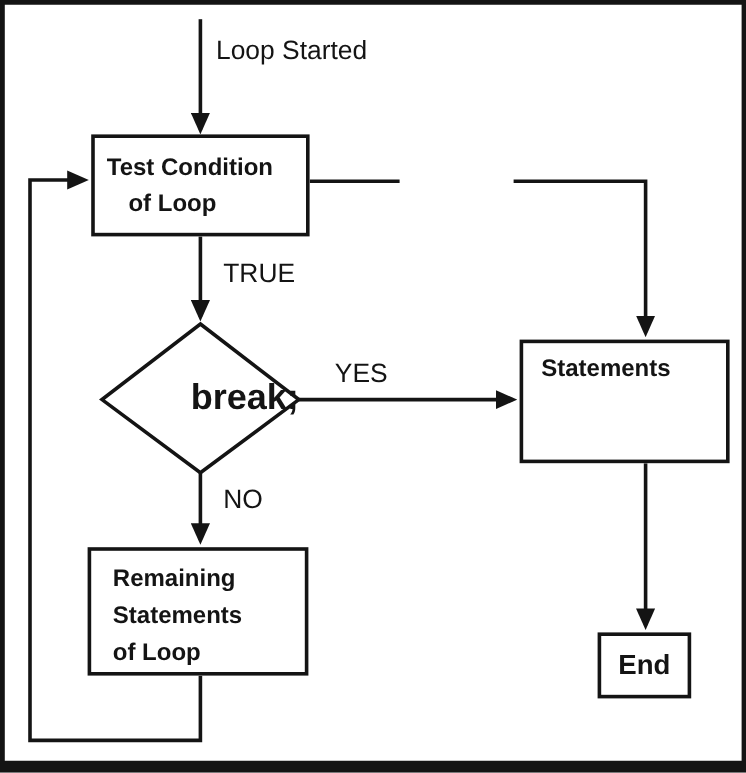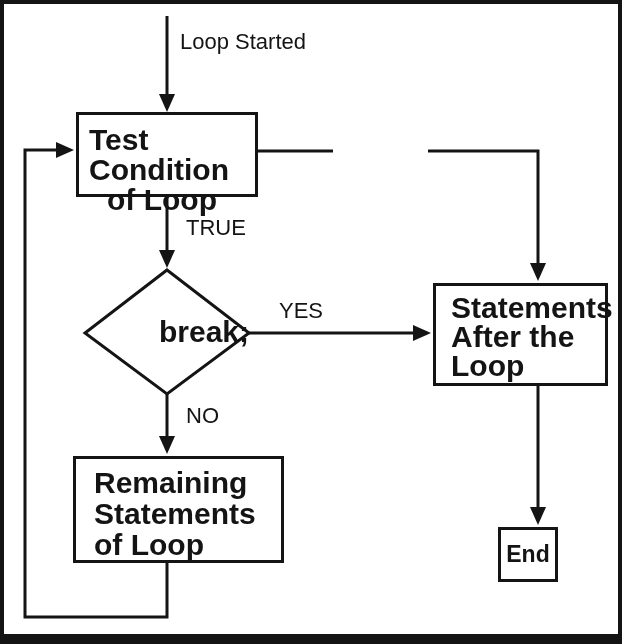--- a/index.html
+++ b/index.html
@@ -10,28 +10,28 @@
     background:var(--bg); overflow:hidden; color:var(--ink);
   }
   .frame {
     position:absolute; inset:0; pointer-events:none;
     border:solid var(--ink); border-width:4px 4px 10px 4px;
   }
   svg.wires { position:absolute; left:0; top:0; }
   .node {
     position:absolute; background:var(--bg);
     border:3px solid var(--ink);
-    font-weight:700; font-size:30px; color:var(--ink);
+    font-weight:700; font-size:20px; color:var(--ink);
   }
   .node span { display:block; }
   #node-test { left:76px; top:112px; width:182px; height:85px; padding:10px 0 0 10px; line-height:30px; }
   #node-test span.ind { margin-left:18px; }
-  #node-remaining { left:73px; top:456px; width:211px; height:107px; padding:8px 0 0 18px; line-height:31px; }
+  #node-remaining { left:73px; top:456px; width:184px; height:107px; padding:8px 0 0 18px; line-height:31px; }
   #node-statements { left:433px; top:283px; width:175px; height:103px; padding:7px 0 0 15px; line-height:29px; }
-  #node-end { left:498px; top:527px; width:60px; height:55px; display:flex; align-items:center; justify-content:center; font-size:23px; }
+  #node-end { left:498px; top:527px; width:78px; height:55px; display:flex; align-items:center; justify-content:center; font-size:23px; }
   .diamond-label {
     position:absolute; left:85px; top:315px; width:164px;
     text-align:right; font-size:30px; font-weight:700; color:var(--ink);
   }
   .flow-lbl {
     position:absolute; font-size:22px; font-weight:400; color:var(--ink);
     line-height:24px; white-space:nowrap;
   }
   #lbl-start { left:180px; top:30px; }
   #lbl-true  { left:186px; top:216px; }
@@ -71,21 +71,20 @@
   <div class="diamond-label">break;</div>
 
   <div class="node" id="node-remaining">
     <span>Remaining</span>
     <span>Statements</span>
     <span>of Loop</span>
   </div>
 
   <div class="node" id="node-statements">
     <span>Statements</span>
-    <span>After the Loop</span>
   </div>
 
   <div class="node" id="node-end">
     <span>End</span>
   </div>
 
   <div class="flow-lbl" id="lbl-start">Loop Started</div>
   <div class="flow-lbl" id="lbl-true">TRUE</div>
   <div class="flow-lbl" id="lbl-yes">YES</div>
   <div class="flow-lbl" id="lbl-no">NO</div>

